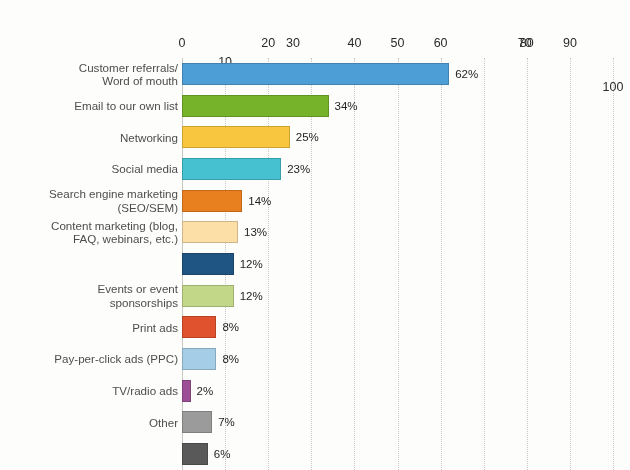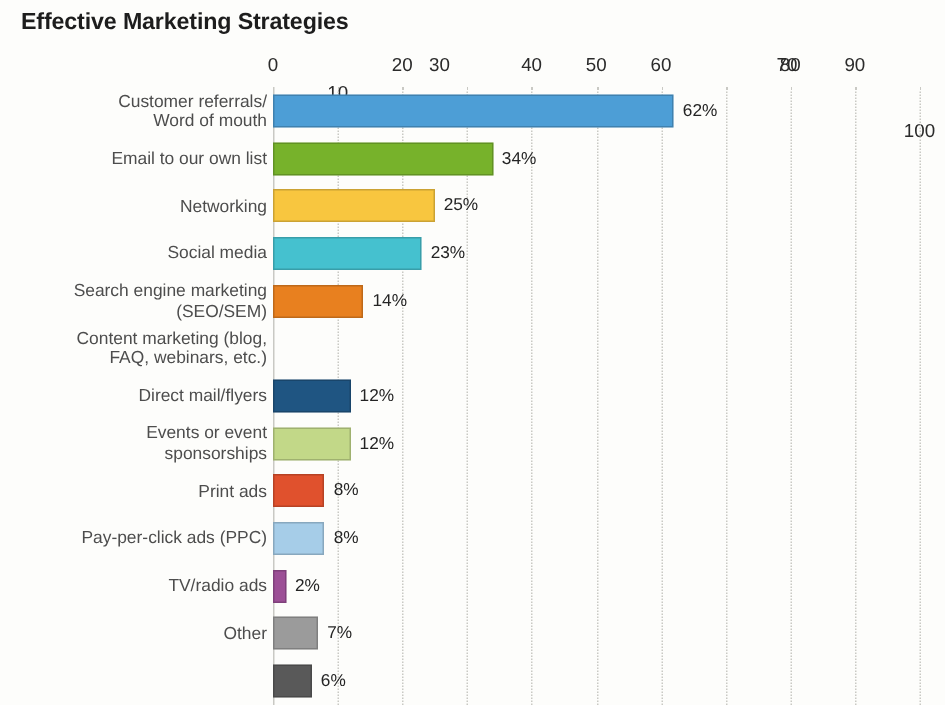--- a/index.html
+++ b/index.html
@@ -117,21 +117,20 @@
     color: #242424;
     margin-left: 6px;
     white-space: nowrap;
   }
 </style>
 </head>
 <body>
 
 <div class="chart-card">
 
-  <div class="chart-title">Effective Marketing Strategies</div>
 
   <div class="plot">
 
     <div class="axis-row" id="tick-row">
         <span class="tick-label" style="left: 182px;">0</span>
         <span class="tick-label" style="left: 225.1px; margin-top: 19px;">10</span>
         <span class="tick-label" style="left: 268.2px;">20</span>
         <span class="tick-label" style="left: 293px;">30</span>
         <span class="tick-label" style="left: 354.4px;">40</span>
         <span class="tick-label" style="left: 397.5px;">50</span>
@@ -190,23 +189,26 @@
           <div class="cat-label">Search engine marketing
 (SEO/SEM)</div>
           <div class="bar-wrap">
             <div class="bar" style="width: 60.34px; background: rgb(232, 128, 31);"></div>
             <span class="bar-value">14%</span>
           </div>
         </div>
         <div class="row" style="top: 158.462px; height: 31.6923px;">
           <div class="cat-label">Content marketing (blog,
 FAQ, webinars, etc.)</div>
+          <div class="bar-wrap">
+            <div class="bar" style="width: 56.03px; background: rgb(251, 223, 166);"></div>
+            <span class="bar-value">13%</span>
+          </div>
         </div>
         <div class="row" style="top: 190.154px; height: 31.6923px;">
-          <div class="cat-label">Direct mail/flyers</div>
           <div class="bar-wrap">
             <div class="bar" style="width: 51.72px; background: rgb(31, 85, 130);"></div>
             <span class="bar-value">12%</span>
           </div>
         </div>
         <div class="row" style="top: 221.846px; height: 31.6923px;">
           <div class="cat-label">Events or event
 sponsorships</div>
           <div class="bar-wrap">
             <div class="bar" style="width: 51.72px; background: rgb(194, 216, 136);"></div>

